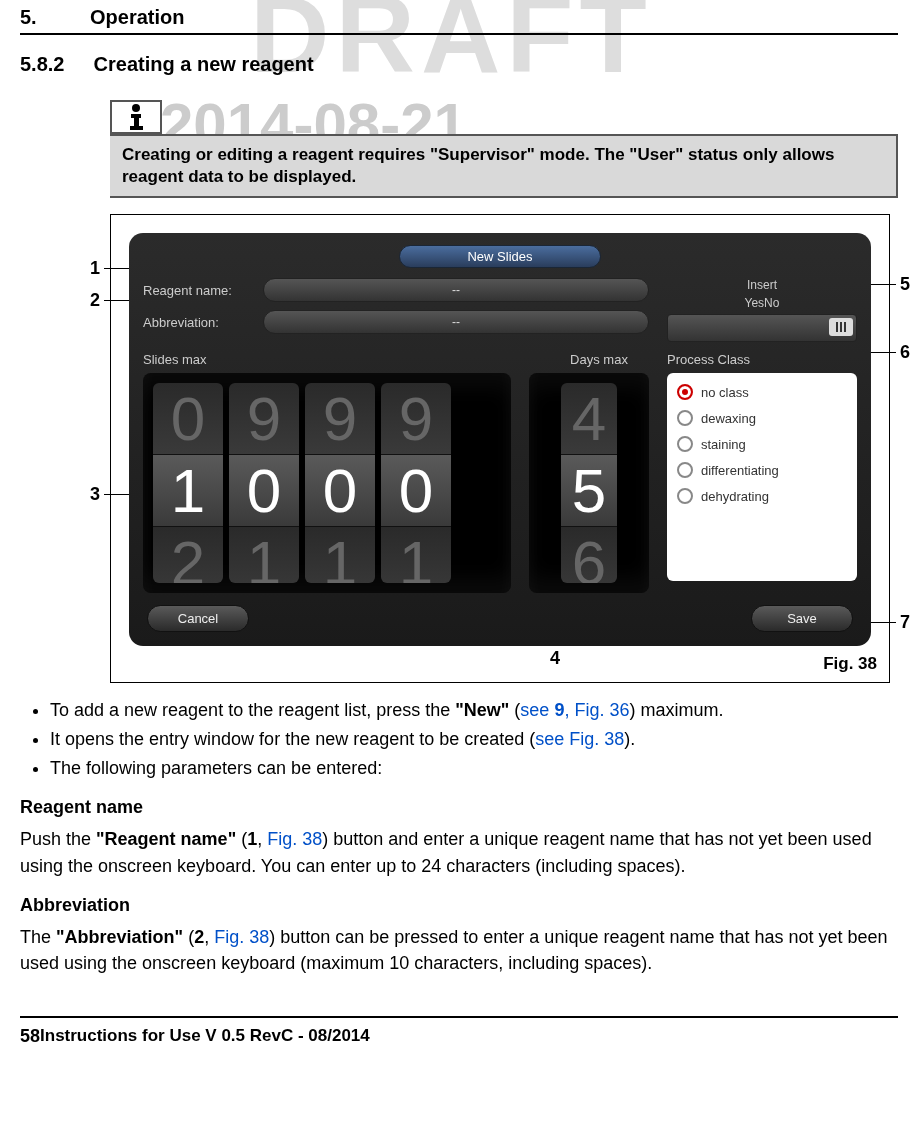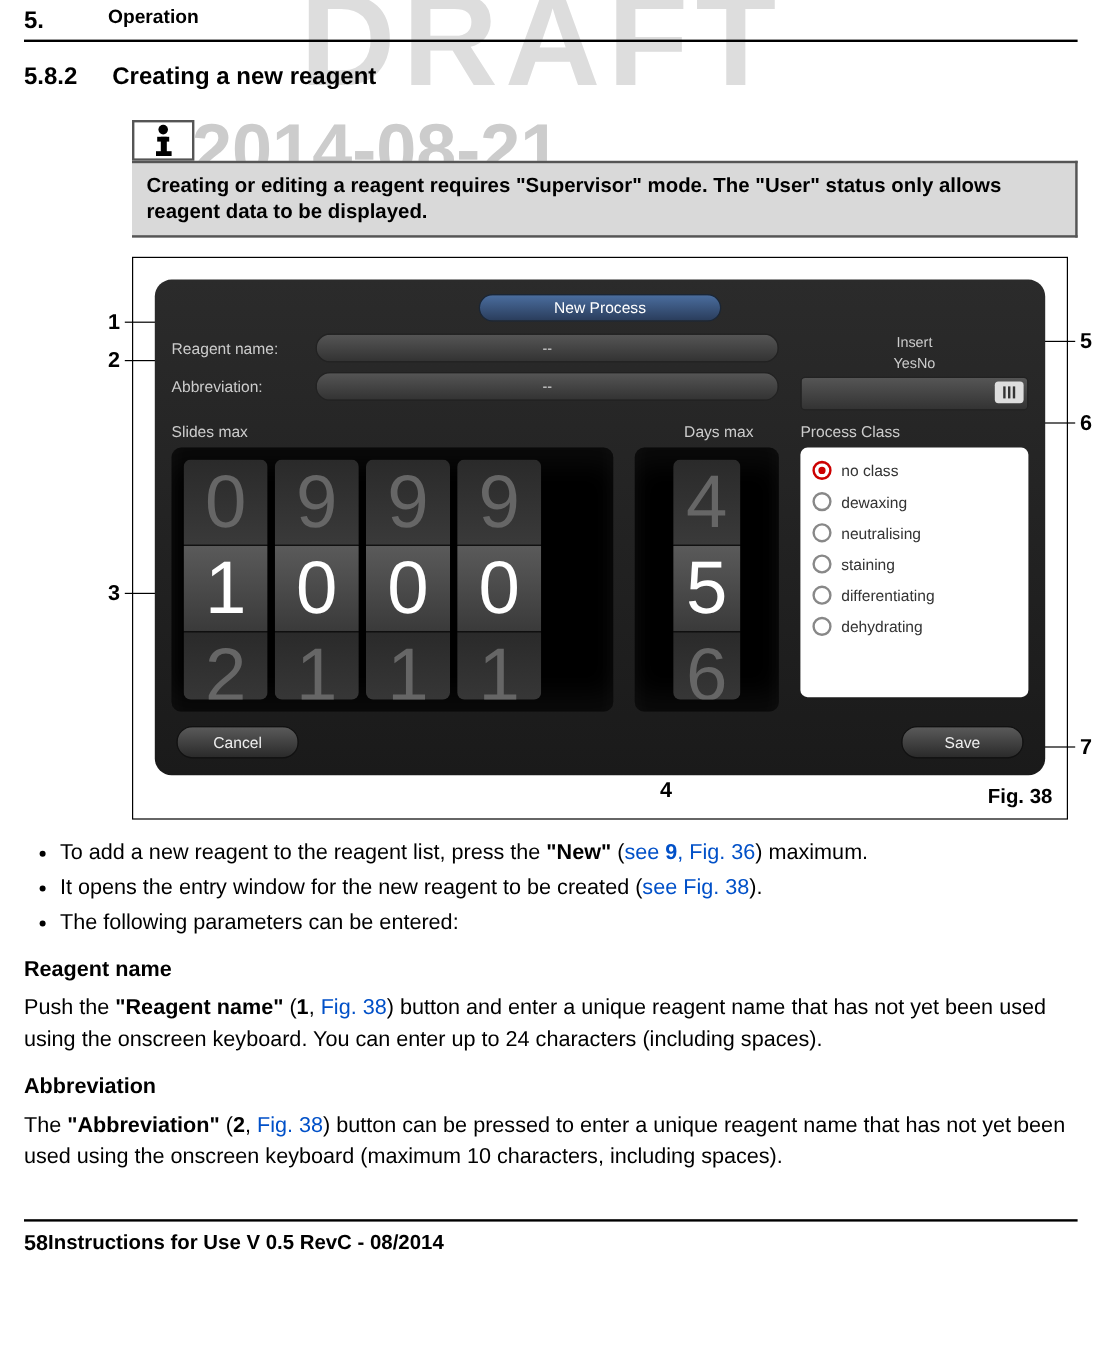--- a/index.html
+++ b/index.html
@@ -42,21 +42,21 @@
     padding: 6px 0 4px 0;
     margin-bottom: 12px;
   }
   .header-num {
     font-weight: bold;
     font-size: 20px;
     width: 70px;
   }
   .header-title {
     font-weight: bold;
-    font-size: 16px;
+    font-size: 20px;
   }
   .subsection {
     font-weight: bold;
     font-size: 20px;
     margin: 18px 0 24px 0;
   }
   .subsection .num { display:inline-block; width:68px; }
   .info-row {
     display: flex;
     align-items: stretch;
@@ -308,21 +308,21 @@
         <span>7</span>
         <div class="line" style="width:50px;"></div>
       </div>
     <div class="callout" style="left:280px; top:400px;">
         <div class="line" style="width:40px;"></div>
         <span>8</span>
       </div>
 
     <div class="figure-frame">
       <div class="ui-panel">
-        <div class="title-pill">New Process</div>
+        <div class="title-pill">New Slides</div>
 
         <div class="row-top">
           <div class="col-left-top">
             <div class="field-row">
               <div class="lbl" style="width:110px;">Reagent name:</div>
               <div class="pill-input">--</div>
             </div>
             <div class="field-row">
               <div class="lbl" style="width:110px;">Abbreviation:</div>
               <div class="pill-input">--</div>
@@ -386,24 +386,20 @@
             <div class="proc-item">
                 <div class="radio sel"></div>
                 <span>no class</span>
               </div>
             <div class="proc-item">
                 <div class="radio"></div>
                 <span>dewaxing</span>
               </div>
             <div class="proc-item">
                 <div class="radio"></div>
-                <span>neutralising</span>
-              </div>
-            <div class="proc-item">
-                <div class="radio"></div>
                 <span>staining</span>
               </div>
             <div class="proc-item">
                 <div class="radio"></div>
                 <span>differentiating</span>
               </div>
             <div class="proc-item">
                 <div class="radio"></div>
                 <span>dehydrating</span>
               </div>

